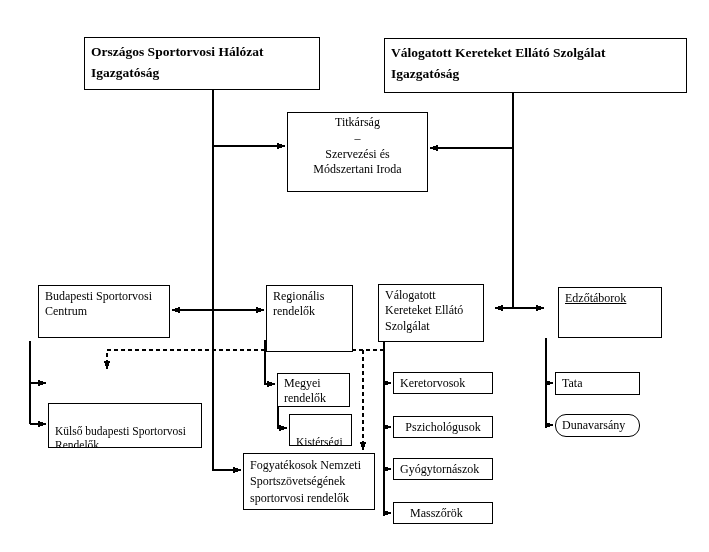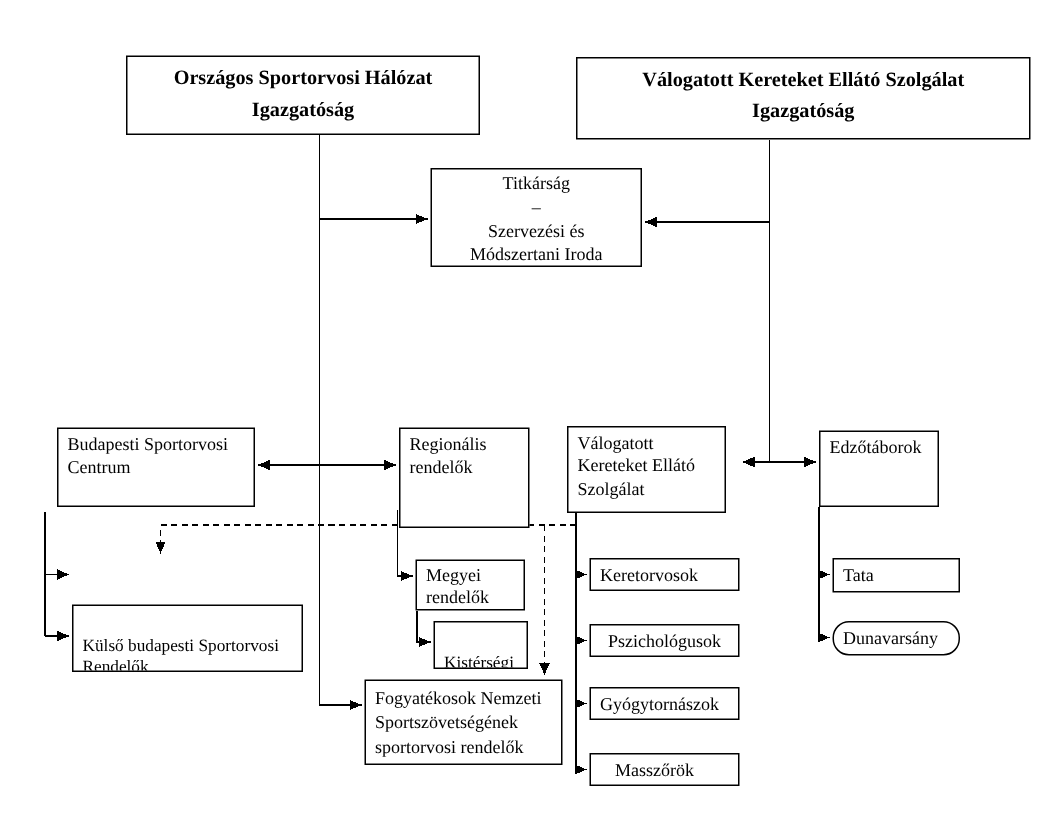--- a/index.html
+++ b/index.html
@@ -18,21 +18,21 @@
     background: #ffffff;
     border: 1px solid #000000;
     font-size: 12px;
     line-height: 1.28;
     padding: 3px 6px;
     white-space: pre-line;
     overflow: hidden;
   }
   .hdr {
     font-weight: bold;
-    text-align: center;
+    text-align: left;
     font-size: 13.5px;
     line-height: 1.55;
     padding-top: 4px;
   }
   .center { text-align: center; }
   .small { font-size: 11.5px; line-height: 1.22; padding-top: 20px; }
   .pad-t { padding-top: 2px; }
 </style>
 </head>
 <body>
@@ -81,36 +81,36 @@
     <path stroke-dasharray="4,3" d="M384,350 L107,350 L107,369" marker-end="url(#arr)"></path>
     <path stroke-dasharray="4,3" d="M363,350 L363,450" marker-end="url(#arr)"></path>
   </svg>
 
   <div class="box hdr" style="left:84px; top:37px; width:236px; height:53px;">Országos Sportorvosi Hálózat
 Igazgatóság</div>
 
   <div class="box hdr" style="left:384px; top:38px; width:303px; height:55px;">Válogatott Kereteket Ellátó Szolgálat
 Igazgatóság</div>
 
-  <div class="box center pad-t" style="left:287px; top:112px; width:141px; height:66px; line-height:1.32;">Titkárság
+  <div class="box center pad-t" style="left:287px; top:112px; width:141px; height:80px; line-height:1.32;">Titkárság
 –
 Szervezési és
 Módszertani Iroda</div>
 
   <div class="box" style="left:38px; top:285px; width:132px; height:53px;">Budapesti Sportorvosi
 Centrum</div>
 
   <div class="box" style="left:266px; top:285px; width:87px; height:67px;">Regionális
 rendelők</div>
 
   <div class="box" style="left:378px; top:284px; width:106px; height:58px;">Válogatott
 Kereteket Ellátó
 Szolgálat</div>
 
-  <div class="box" style="left:546px; top:287px; width:80px; height:51px;">Edzőtáborok</div>
+  <div class="box" style="left:558px; top:287px; width:104px; height:51px;text-decoration:underline;">Edzőtáborok</div>
 
 
   <div class="box small" style="left:48px; top:403px; width:154px; height:45px;">Külső budapesti Sportorvosi
 Rendelők
 (NUPI, SE TSK, MACIVA)</div>
 
   <div class="box pad-t" style="left:277px; top:373px; width:73px; height:34px;">Megyei
 rendelők</div>
 
   <div class="box small" style="left:289px; top:414px; width:63px; height:32px;">Kistérségi

